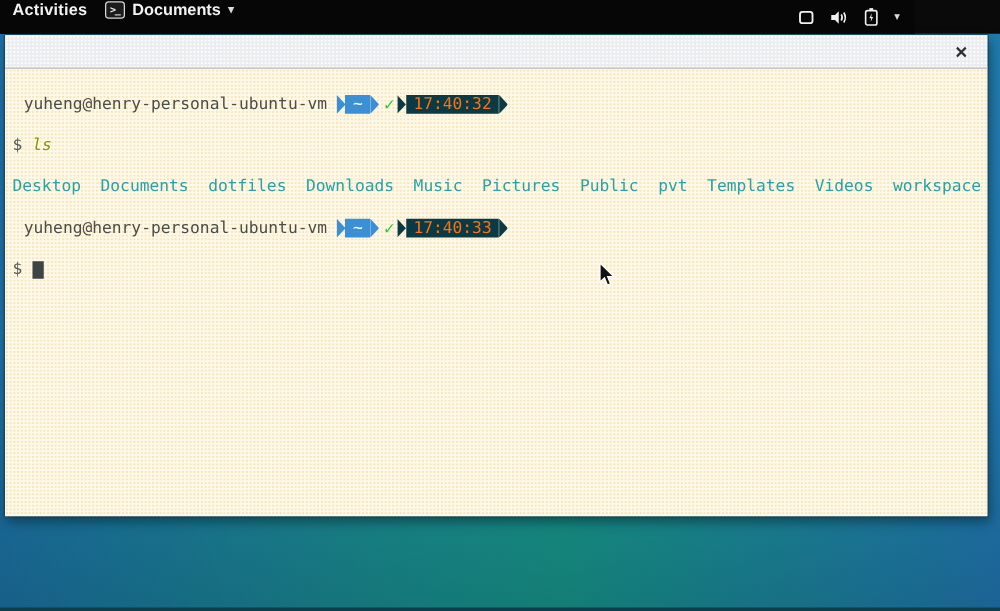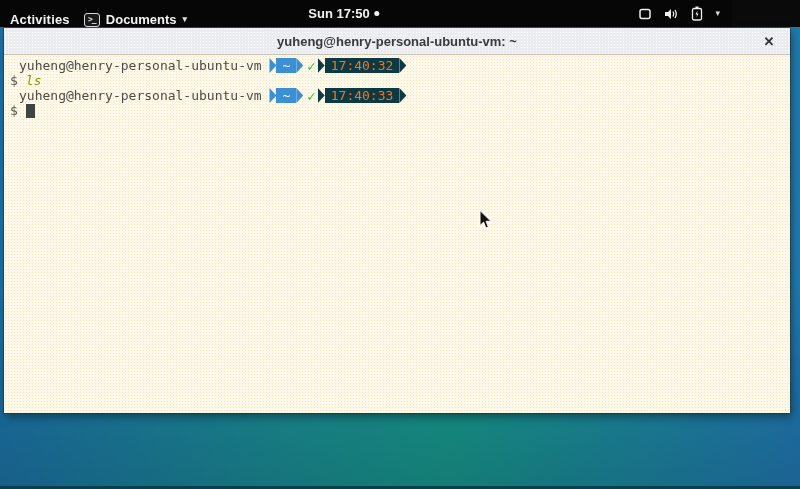--- a/index.html
+++ b/index.html
@@ -14,21 +14,21 @@
       linear-gradient(95deg, #1d6fa8 0%, #1b8f92 40%, #18998b 58%, #2277b2 100%);
   }
   .desktop::after{
     content:""; position:absolute; left:0; bottom:0; width:100%; height:3px;
     background:#0c3e4b;
   }
 
   
   .top-bar {
     position:absolute; left:0; top:0; width:732px; height:27px;
-    background:#060606; color:#f2f2f2; display:flex; align-items:flex-end;
+    background:#060606; color:#f2f2f2; display:flex; align-items:flex-start;
     font-size:13px; z-index:30;
   }
   .tb-left { display:flex; align-items:center; gap:14px; padding-left:10px; }
   .activities { font-weight:600; letter-spacing:.2px; }
   .appmenu { display:flex; align-items:center; gap:6px; font-weight:600; }
   .term-icon {
     width:16px; height:14px; border:1px solid #d8d8d8; border-radius:3px;
     background:#1b1b1b; color:#eaeaea; font-family:"DejaVu Sans Mono",monospace;
     font-size:8px; line-height:12px; text-align:center; letter-spacing:-1px;
   }
@@ -65,21 +65,21 @@
   
   .term {
     height:358px;
     background-color:#fdf8ea;
     background-image: radial-gradient(rgba(232,202,100,.4) .8px, transparent .9px);
     background-size:3px 3px;
     font-family:"DejaVu Sans Mono","Liberation Mono",monospace;
     font-size:13px; color:#4d4c45;
     padding:3px 0 0 6px;
   }
-  .line { height:15px; display:flex; align-items:center; white-space:pre; }
+  .line { height:15px; display:flex; align-items:center; white-space:pre;margin-top:18px; }
   .indent { padding-left:9px; }
   .user-host { color:#4d4c45; }
   .pl { display:inline-flex; align-items:center; height:15px; }
   .pl-tail, .pl-head { width:7px; height:15px; }
   .pl-tail { clip-path:polygon(0 0, 100% 50%, 0 100%); }
   .pl-head { clip-path:polygon(0 0, 100% 50%, 0 100%); }
   .pl-body { height:15px; display:flex; align-items:center; padding:0 6px; }
   .seg-blue  { background:#3b8fd4; color:#ffffff; }
   .seg-dark  { background:#0b3a44; color:#f97316; }
   .gap4 { width:4px; } .gap2 { width:2px; }
@@ -101,24 +101,20 @@
 
   <div class="top-bar">
     <div class="tb-left">
       <span class="activities">Activities</span>
       <span class="appmenu">
         <span class="term-icon">&gt;_</span>
         <span>Documents</span>
         <span class="caret">▾</span>
       </span>
     </div>
-    <div class="tb-clock">
-      <span>Sun 17:50</span>
-      <span class="notif-dot"></span>
-    </div>
     <div class="tb-right">
       <span class="sysicon">
         <svg width="14" height="14" viewBox="0 0 14 14">
             <rect x="2" y="2.5" width="10" height="9" rx="2" fill="none" stroke="#f0f0f0" stroke-width="1.5"></rect>
           </svg>
       </span>
       <span class="sysicon">
         <svg width="15" height="14" viewBox="0 0 15 14">
           <polygon points="1,5 4,5 7,2 7,12 4,9 1,9" fill="#f0f0f0"></polygon>
           <path d="M9 4.5 Q10.5 7 9 9.5" fill="none" stroke="#f0f0f0" stroke-width="1.3"></path>
@@ -131,21 +127,20 @@
           <rect x="1.5" y="2.5" width="9" height="11.5" rx="1.5" fill="none" stroke="#f0f0f0" stroke-width="1.3"></rect>
           <polygon points="6.5,4.5 4.5,8.5 6,8.5 5.5,11.5 7.5,7.5 6,7.5" fill="#f0f0f0"></polygon>
         </svg>
       </span>
       <span class="caret">▾</span>
     </div>
   </div>
 
   <div class="window">
     <div class="titlebar">
-      <span class="title">yuheng@henry-personal-ubuntu-vm: ~</span>
       <span class="close-btn">✕</span>
     </div>
 
     <div class="term">
 
       <div class="line indent">
         <span class="user-host">yuheng@henry-personal-ubuntu-vm</span><span> </span>
         <span class="pl">
           <span class="pl-tail seg-blue"></span><span class="pl-body seg-blue">~</span><span class="pl-head seg-blue"></span>
         </span>
@@ -154,20 +149,23 @@
         <span class="gap2"></span>
         <span class="pl">
           <span class="pl-tail seg-dark"></span><span class="pl-body seg-dark">17:40:32</span><span class="pl-head seg-dark"></span>
         </span>
       </div>
 
       <div class="line">
         <span class="sh-prompt">$</span><span class="cmd">ls</span>
       </div>
 
+      <div class="line">
+        <span class="dirs">Desktop  Documents  dotfiles  Downloads  Music  Pictures  Public  pvt  Templates  Videos  workspace</span>
+      </div>
 
       <div class="line indent">
         <span class="user-host">yuheng@henry-personal-ubuntu-vm</span><span> </span>
         <span class="pl">
           <span class="pl-tail seg-blue"></span><span class="pl-body seg-blue">~</span><span class="pl-head seg-blue"></span>
         </span>
         <span class="gap4"></span>
         <span class="check">✓</span>
         <span class="gap2"></span>
         <span class="pl">

